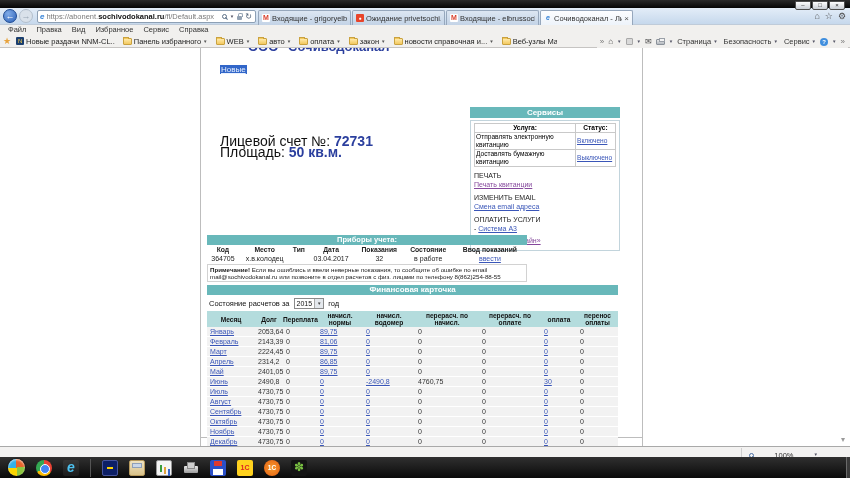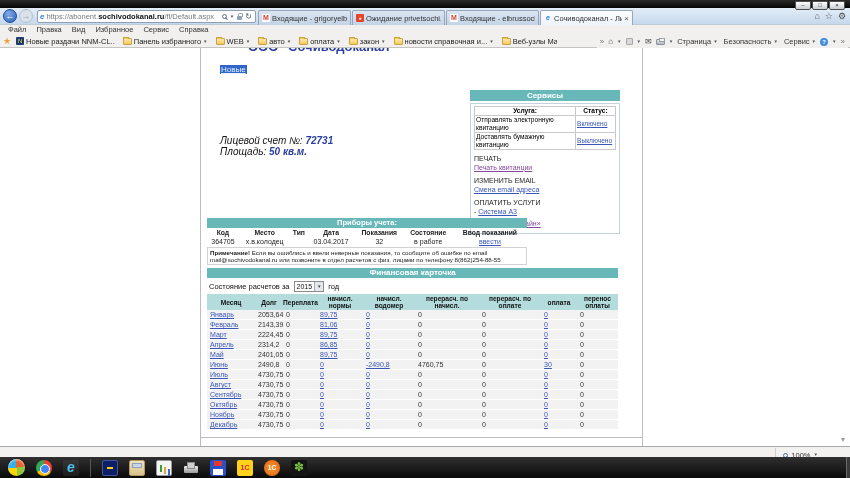--- a/index.html
+++ b/index.html
@@ -59,26 +59,26 @@
   .printer-ic::before{content:"";position:absolute;top:-2px;left:2px;width:4px;height:2px;background:#f4f4f4;border:1px solid #9aa0a8;}
   .help-ic{width:8px;height:8px;border-radius:50%;background:#3f8ede;color:#fff;font-size:6px;line-height:8px;text-align:center;font-weight:bold;}
   .cmd-btn{display:flex;align-items:center;gap:2px;}
 
   
   .pagearea{position:absolute;top:48px;left:0;width:850px;height:398px;background:#fff;overflow:hidden;z-index:5;}
   .v-border{position:absolute;top:0;height:398px;width:1px;background:#bdbdbd;}
   .h-border{position:absolute;top:389px;left:200px;width:443px;height:1px;background:#bdbdbd;}
   .site-title{position:absolute;left:248px;top:-9px;font-size:13px;font-weight:bold;color:#2b3f9e;white-space:nowrap;}
   .logout{position:absolute;left:220px;top:17px;font-size:8px;background:#3166c9;color:#e8f1ff;text-decoration:underline;padding:0 1px;}
-  .account{position:absolute;left:220px;top:88px;font-size:10px;color:#111;line-height:10.5px;font-style:italic;}
+  .account{position:absolute;left:220px;top:88px;font-size:14px;color:#111;line-height:10.5px;}
   .acc-val{color:#2b3f9e;font-weight:bold;}
   .lnk{color:#3a56b8;text-decoration:underline;}
   .lnk.visited{color:#85489c;}
 
-  .band{height:10px;background:#68b8ba;color:#fff;font-weight:bold;font-size:7.5px;text-align:center;line-height:10px;}
+  .band{height:10px;background:#68b8ba;color:#fff;font-weight:bold;font-size:7.5px;text-align:center;line-height:10px;margin-top:17px;}
 
   .services{position:absolute;left:470px;top:42px;width:150px;}
   .svc-band{height:11px;line-height:11px;font-size:8px;}
   .svc-box{margin-top:2px;border:1px solid #c2d4dc;background:#fff;padding:2px 3px 4px 3px;}
   .svc-table{width:100%;border-collapse:collapse;}
   .svc-table th,.svc-table td{border:1px solid #c9c9c9;padding:0 1px;text-align:left;font-size:6.6px;font-weight:normal;line-height:8px;}
   .svc-table th{font-weight:bold;text-align:center;}
   .svc-section{margin-top:5px;font-size:7px;color:#222;line-height:8.5px;}
   .svc-section a{display:inline-block;}
 
@@ -97,21 +97,21 @@
   .year-select{display:inline-flex;border:1px solid #8a8a8a;background:#fff;font-size:7px;height:11px;align-items:stretch;}
   .year-select .yval{padding:0 2px;line-height:9px;}
   .year-select .ycaret{width:9px;background:#e4e8ed;border-left:1px solid #aaa;font-size:4.5px;text-align:center;color:#444;line-height:9px;}
   .fin-table{width:100%;border-collapse:collapse;table-layout:fixed;}
   .fin-table th{background:#b4dcdd;font-size:6.6px;font-weight:bold;padding:1px 0;color:#111;line-height:7px;text-align:center;}
   .fin-table td{font-size:7px;height:9px;padding:0 0 0 3px;background:#f2f2f2;border-bottom:1px solid #fff;color:#333;text-align:left;line-height:9px;white-space:nowrap;}
   .scroll-down{position:absolute;right:5px;top:387px;color:#9a9a9a;font-size:8px;}
 
   
   .statusbar{position:absolute;top:446px;left:0;width:850px;height:11px;background:#f3f2f1;border-top:1px solid #a9a9a9;z-index:20;}
-  .zoom-ctl{position:absolute;right:25px;top:1px;display:flex;gap:3px;align-items:center;font-size:7.5px;color:#333;border-left:1px solid #cfcfcf;padding:0 7px;height:14px;}
+  .zoom-ctl{position:absolute;right:25px;top:1px;display:flex;gap:20px;align-items:center;font-size:7.5px;color:#333;border-left:1px solid #cfcfcf;padding:0 7px;height:14px;}
   .zmag{width:5px;height:5px;border:1px solid #4a6fa5;border-radius:50%;position:relative;}
   .zmag::after{content:"";position:absolute;width:3px;height:1px;background:#4a6fa5;transform:rotate(45deg);right:-2px;bottom:-1px;}
 
   
   .taskbar{position:absolute;top:457px;left:0;width:850px;height:21px;background:linear-gradient(#303030,#0a0a0a);display:flex;align-items:center;gap:11px;padding-left:8px;z-index:30;}
   .tb{width:16px;height:16px;position:relative;border-radius:2px;flex:none;}
   .tb-sep{width:1px;height:18px;background:#555;border-radius:0;}
   .tb-start{width:17px;height:17px;border-radius:50%;background:conic-gradient(#e8642c 0 25%,#8cc63f 25% 50%,#fbd500 50% 75%,#31b0e8 75%);box-shadow:inset 0 1px 2px rgba(255,255,255,.7),0 0 2px #000;}
   .tb-chrome{border-radius:50%;background:conic-gradient(#ea4335 0 33%,#fbbc05 33% 66%,#34a853 66%);}
   .tb-chrome::after{content:"";position:absolute;left:4px;top:4px;width:8px;height:8px;border-radius:50%;background:#4285f4;border:1.5px solid #fff;}

